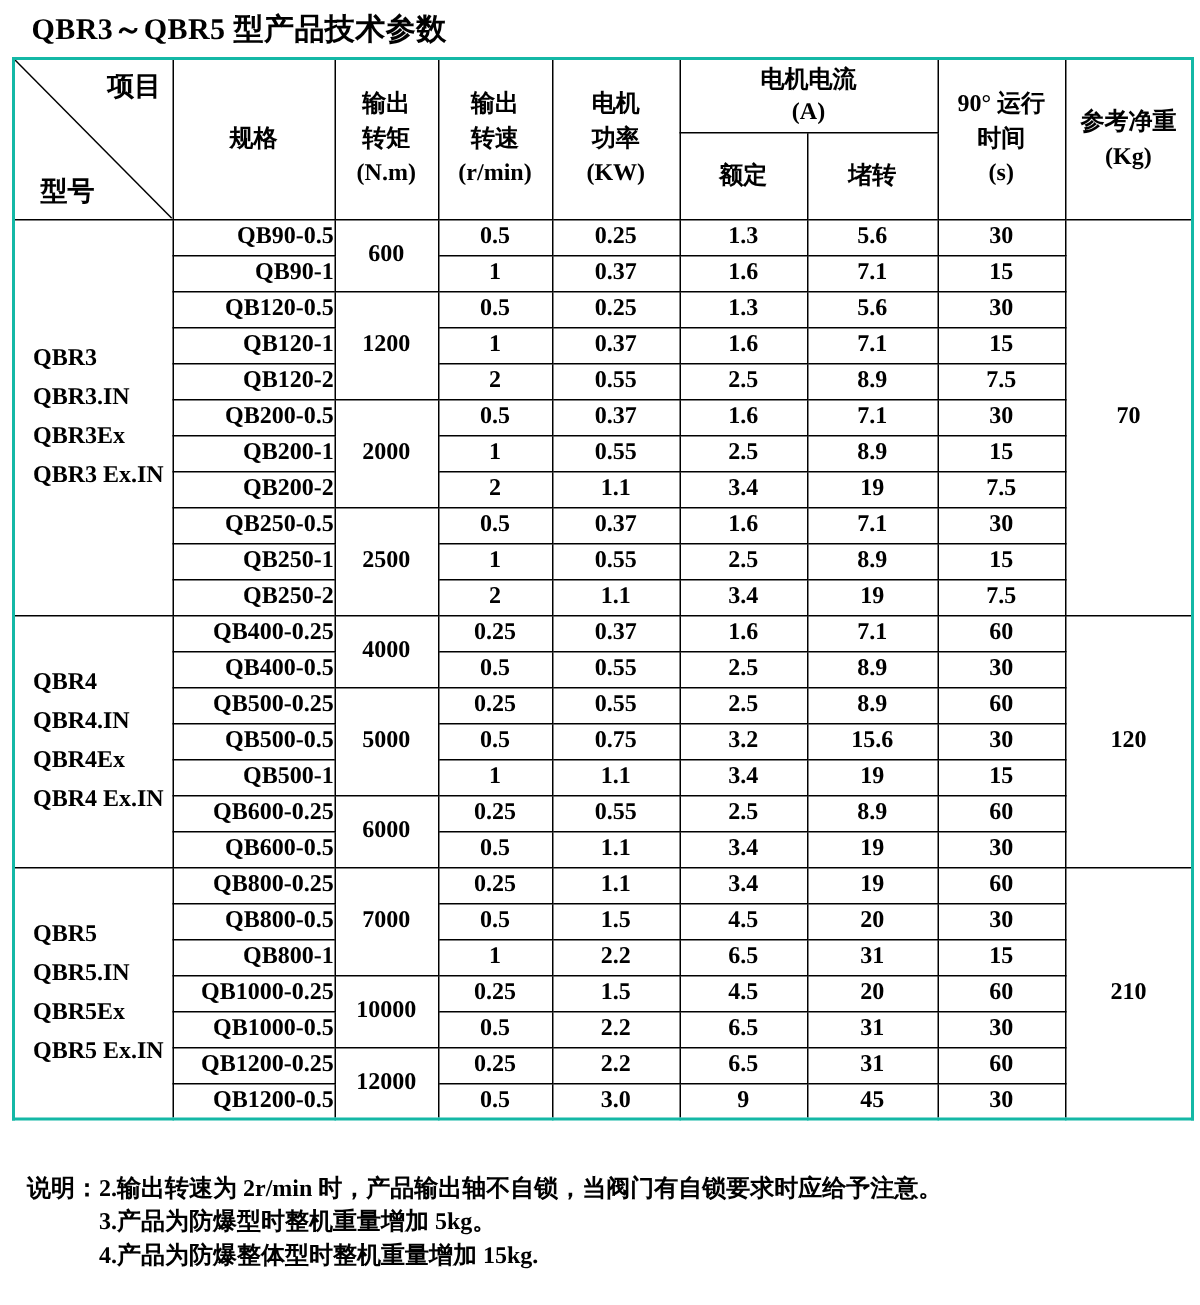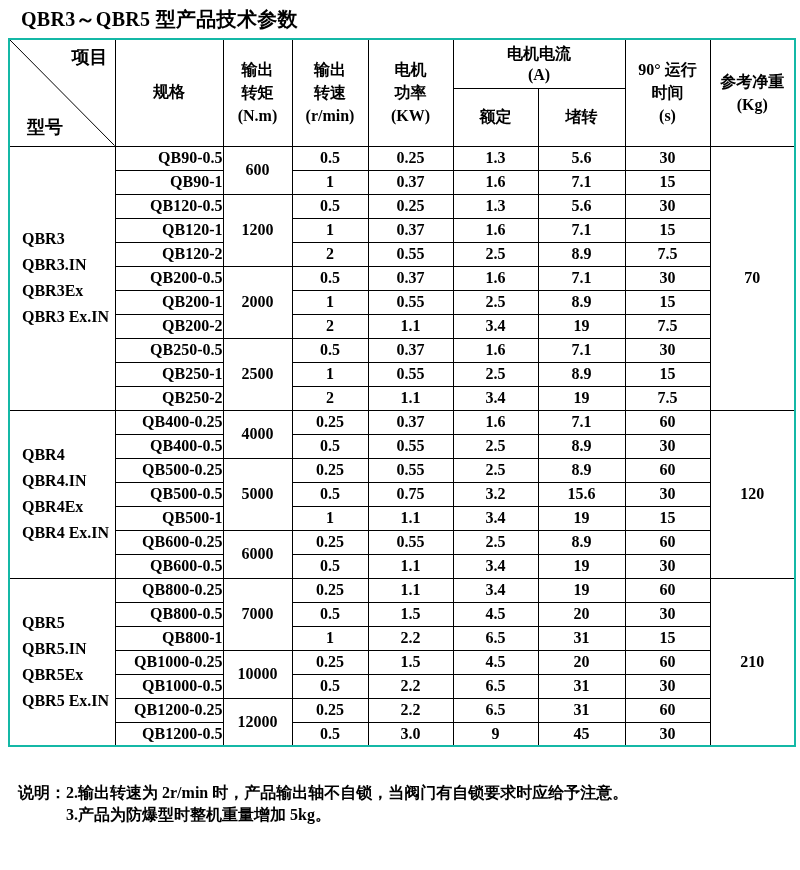--- a/index.html
+++ b/index.html
@@ -355,14 +355,15 @@
         <td>30</td>
       </tr>
     </tbody>
 </table>
 
 <div class="notes">
   <span class="notes-label">说明：</span>
   <div class="notes-items" id="notes-items">
       <div class="note-item">2.输出转速为 2r/min 时，产品输出轴不自锁，当阀门有自锁要求时应给予注意。</div>
       <div class="note-item">3.产品为防爆型时整机重量增加 5kg。</div>
+      <div class="note-item">4.产品为防爆整体型时整机重量增加 15kg.</div>
     </div>
 </div>
 
 </body></html>

